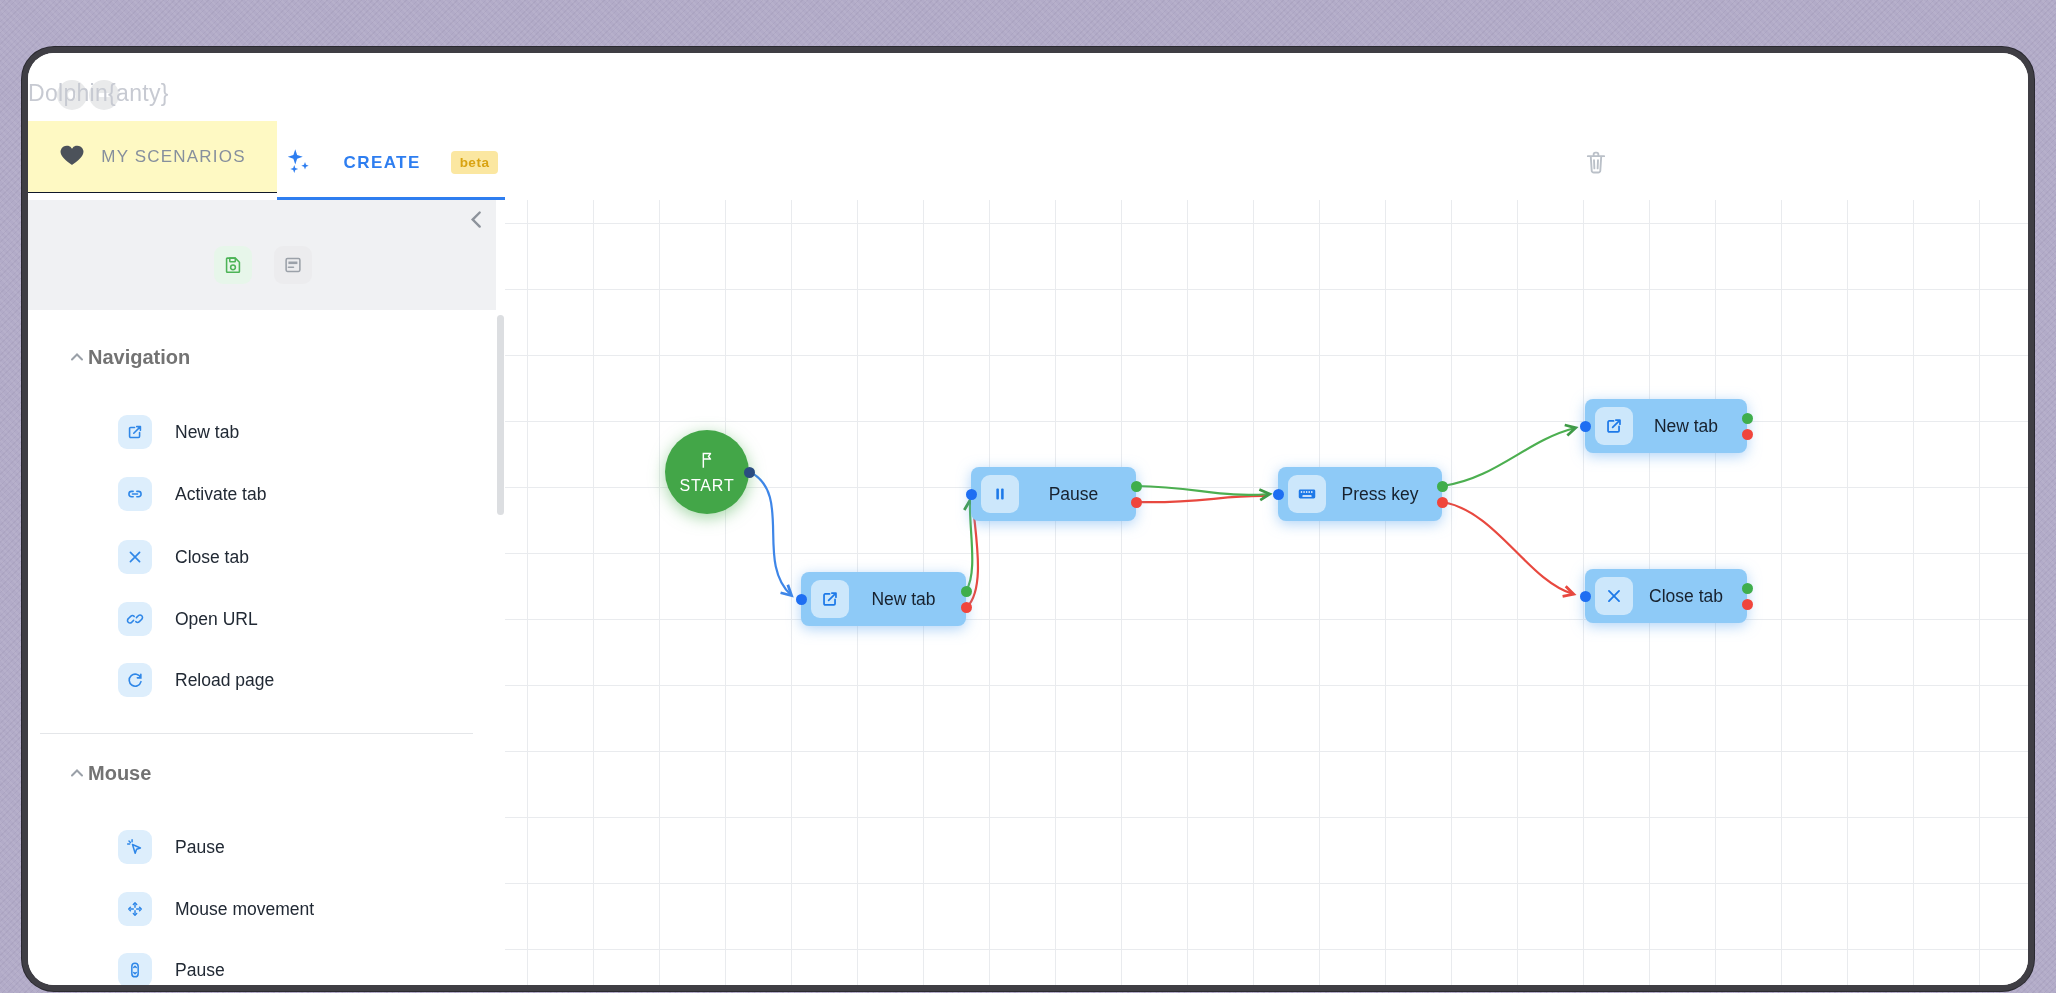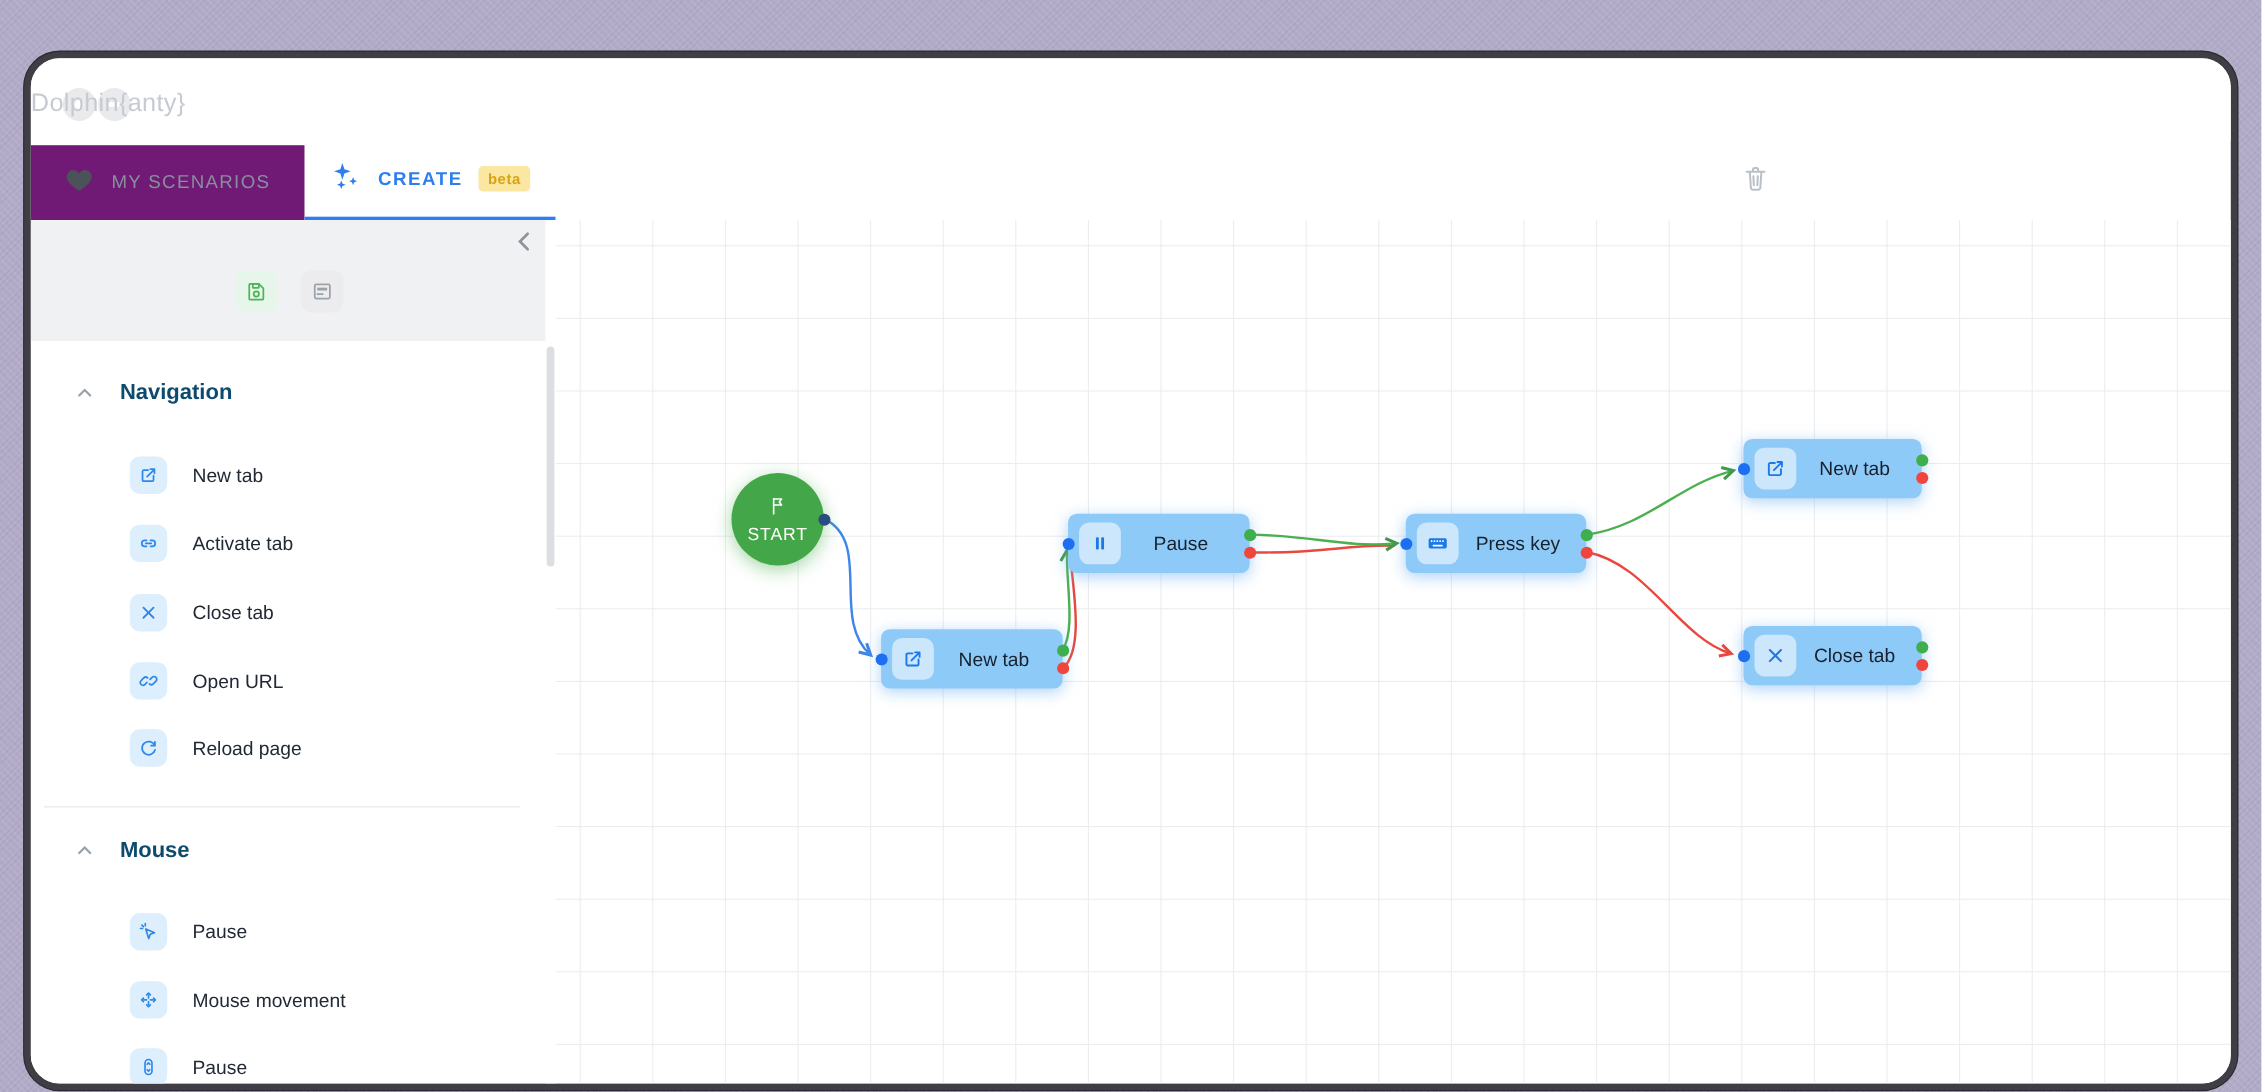--- a/index.html
+++ b/index.html
@@ -14,25 +14,25 @@
 
   
   .titlebar{position:absolute;left:0;top:0;width:100%;height:75px;background:#fff}
   .winbtn{position:absolute;top:27px;width:30px;height:30px;border-radius:50%;background:#e9eaeb;border:none;padding:0;cursor:default}
   .winbtn.b1{left:29px}.winbtn.b2{left:61px}
   .winbtn .dot{position:absolute;left:11px;top:11px;width:8px;height:8px;border-radius:50%;background:#fff}
   .winbtn .dash{position:absolute;left:9px;top:13px;width:12px;height:4px;border-radius:2px;background:#fff}
   .title{position:absolute;left:0;top:27px;width:100%;text-align:left;font-size:23px;color:#c7cad2;letter-spacing:.3px}
 
   
-  .tab-mys{position:absolute;left:0;top:79px;width:249px;height:72px;background:#701a75;border-bottom:4px solid #0f172a;
+  .tab-mys{position:absolute;left:0;top:68px;width:249px;height:72px;background:#fef9c3;border-bottom:1px solid #0f172a;
     box-sizing:border-box;display:flex;align-items:center;justify-content:center;gap:16px;cursor:pointer}
   .tab-mys .lbl{font-size:17px;font-weight:500;letter-spacing:1.2px;color:#868f9d}
   .tab-create{position:absolute;left:249px;top:75px;width:228px;height:72px;background:#fff;border-bottom:3px solid #2e7ef0;
-    box-sizing:border-box;display:flex;align-items:center;justify-content:center;gap:14px;cursor:pointer}
+    box-sizing:border-box;display:flex;align-items:center;justify-content:center;gap:30px;cursor:pointer}
   .tab-create .lbl{font-size:17px;font-weight:700;letter-spacing:1.4px;color:#2e7ef0}
   .beta{background:#fbe7a1;color:#d9a311;font-size:13.5px;font-weight:700;padding:4px 9px;border-radius:4px;letter-spacing:.5px}
   .trash{position:absolute;left:1550px;top:92px;width:36px;height:36px;background:none;border:none;padding:0;cursor:pointer}
   .search{position:absolute;left:1591px;top:87px;width:420px;height:52px;border:1.5px solid #d8dbdf;border-radius:8px;
     box-sizing:border-box;background:#fff}
   .search svg{position:absolute;left:14px;top:14px}
   .search input{position:absolute;left:46px;top:1px;width:360px;height:46px;border:none;outline:none;font-size:19px;color:#3c4350;
     font-family:"Liberation Sans", sans-serif;background:transparent}
   .search input::placeholder{color:#99a1ac}
 
@@ -41,21 +41,21 @@
   .side-top{position:absolute;left:0;top:0;width:468px;height:110px;background:#f0f1f3}
   .collapse{position:absolute;left:434px;top:5px;width:30px;height:30px;background:none;border:none;padding:0;cursor:pointer}
   .tool-btn{position:absolute;top:46px;width:38px;height:38px;border:none;border-radius:9px;cursor:pointer;padding:0}
   .tool-btn svg{position:absolute;left:8px;top:8px}
   .tb-save{left:186px;background:#e7f6ea}
   .tb-form{left:246px;background:#ececee}
   .scroll-track{position:absolute;left:468px;top:0;width:9px;bottom:0;background:#fff}
   .scroll-thumb{position:absolute;left:469px;top:115px;width:7px;height:200px;background:#dcdee1;border-radius:4px;cursor:pointer}
   .sec-h{position:absolute;left:0;height:30px;display:flex;align-items:center;cursor:pointer}
   .sec-h .chev{margin-left:40px;width:18px;height:18px}
-  .sec-h .txt{margin-left:23px;font-size:20px;font-weight:700;color:#0c4a6e}
+  .sec-h .txt{margin-left:2px;font-size:20px;font-weight:700;color:#737373}
   .side-item{position:absolute;left:90px;height:34px;display:flex;align-items:center;gap:23px;cursor:pointer}
   .chip{width:34px;height:34px;border-radius:9px;background:#ddeefc;display:flex;align-items:center;justify-content:center;flex:none}
   .ilabel{font-size:17.5px;color:#212934;white-space:nowrap}
   .divider{position:absolute;left:12px;top:533px;width:433px;height:1px;background:#e4e6e9}
 
   
   .canvas{position:absolute;left:477px;top:147px;right:0;bottom:0;background-color:#fff;
     background-image:linear-gradient(#e9ebee 1px, transparent 1px),linear-gradient(90deg,#e9ebee 1px, transparent 1px);
     background-size:66px 66px;background-position:22px 23px;cursor:grab}
   .edges{position:absolute;left:0;top:0;pointer-events:none}

